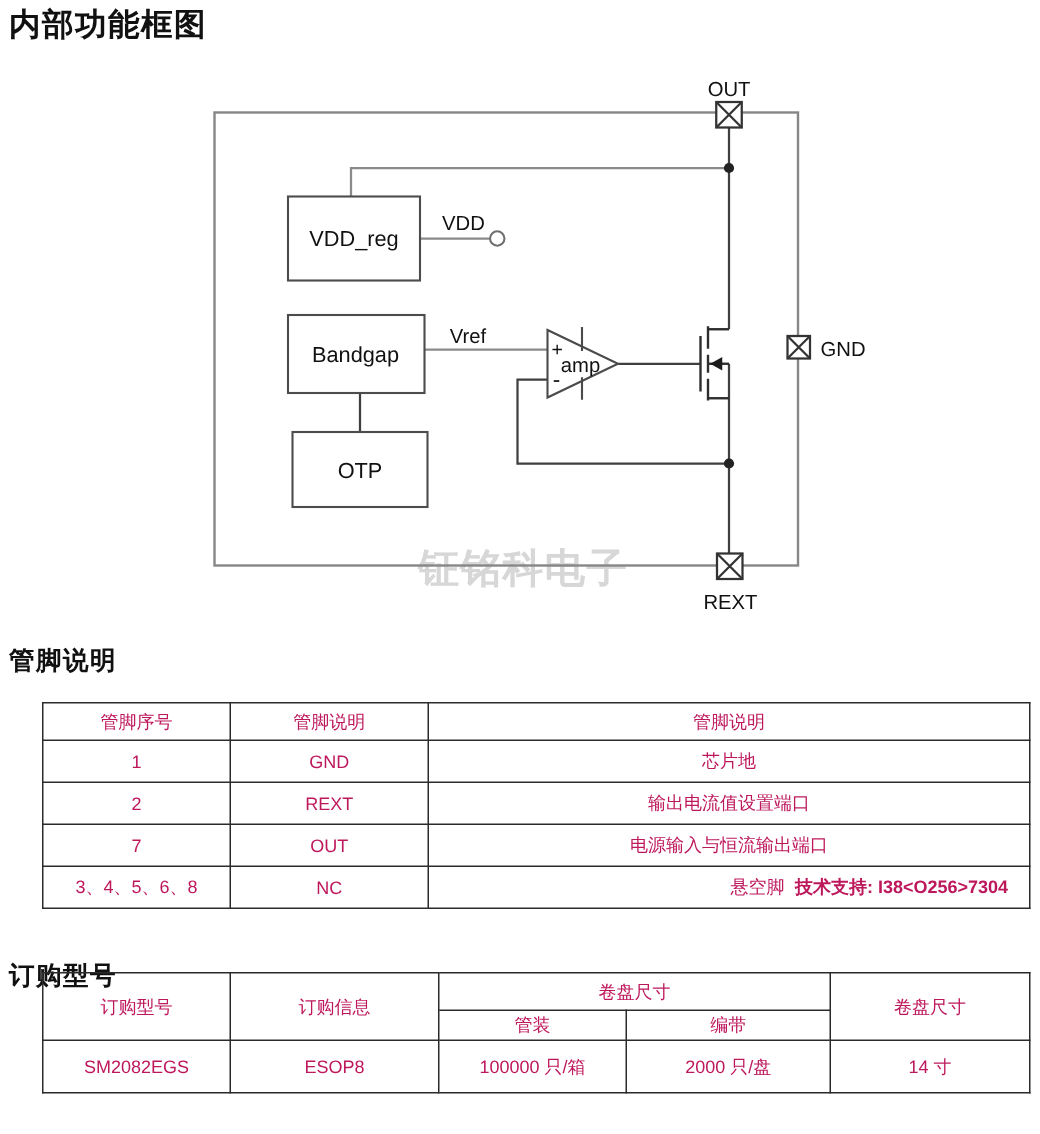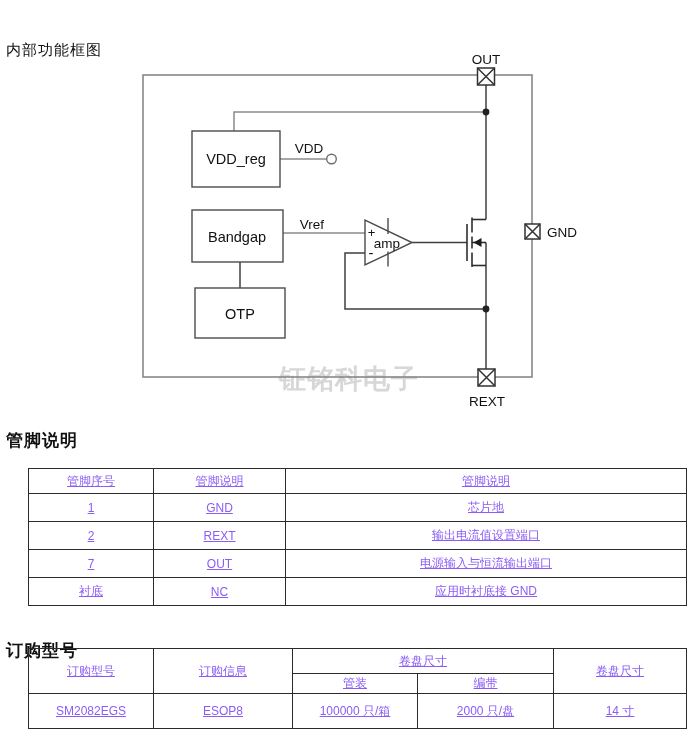--- a/index.html
+++ b/index.html
@@ -1,24 +1,24 @@
 <!DOCTYPE html>
 <html><head>
 <meta charset="utf-8">
 <style>
   html,body{margin:0;padding:0;background:#ffffff;}
   .page{position:relative;width:693px;height:756px;background:#fff;overflow:hidden;
         font-family:"Liberation Sans","DejaVu Sans",sans-serif;color:#111;}
-  .h1{position:absolute;left:6px;top:2px;font-size:15px;font-weight:normal;letter-spacing:1px;margin-top:39px;}
+  .h1{position:absolute;left:6px;top:2px;font-size:21px;font-weight:bold;letter-spacing:1px;}
   .h2{position:absolute;left:6px;font-size:17px;font-weight:bold;letter-spacing:1px;}
   .h2.pins{top:429px;}
   .h2.order{top:639px;}
   svg.diagram{position:absolute;left:0;top:0;}
   table{border-collapse:collapse;table-layout:fixed;position:absolute;left:28px;width:658px;
-        font-size:12px;color:#8b5cf6;text-decoration:underline;}
+        font-size:12px;color:#be185d;}
   td{border:1px solid #2b2b2b;text-align:center;vertical-align:middle;padding:0;overflow:hidden;}
   table.pin{top:468px;}
   table.pin td.hd{height:24px;}
   table.pin td{height:27px;}
   table.order{top:648px;}
   table.order td.r1{height:24px;}
   table.order td.r2{height:19px;}
   table.order td.r3{height:34px;margin-left:16px;}
   td.desc-right{text-align:right;padding-right:14px;}
   td.desc-right b{margin-left:7px;font-weight:bold;}
@@ -129,23 +129,25 @@
       <td>2</td>
       <td>REXT</td>
       <td>输出电流值设置端口</td>
     </tr>
     <tr>
       <td>7</td>
       <td>OUT</td>
       <td>电源输入与恒流输出端口</td>
     </tr>
     <tr>
-      <td>衬底</td>
+      <td>3、4、5、6、8</td>
       <td>NC</td>
-      <td>应用时衬底接 GND</td>
+      <td class="desc-right">
+        <span>悬空脚</span><b>技术支持: I38&lt;O256&gt;7304</b>
+      </td>
     </tr>
   </tbody>
     </table>
 
   <div class="h2 order">订购型号</div>
 
   <table class="order">
     <colgroup>
         <col style="width:125px">
         <col style="width:139px">

